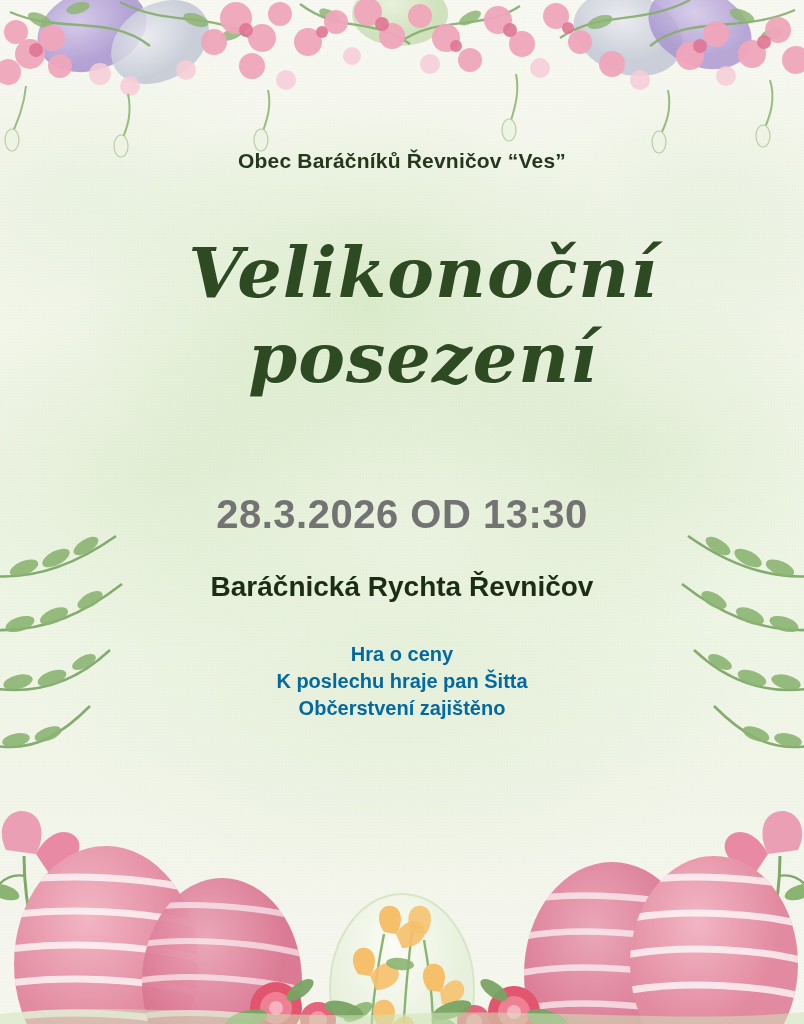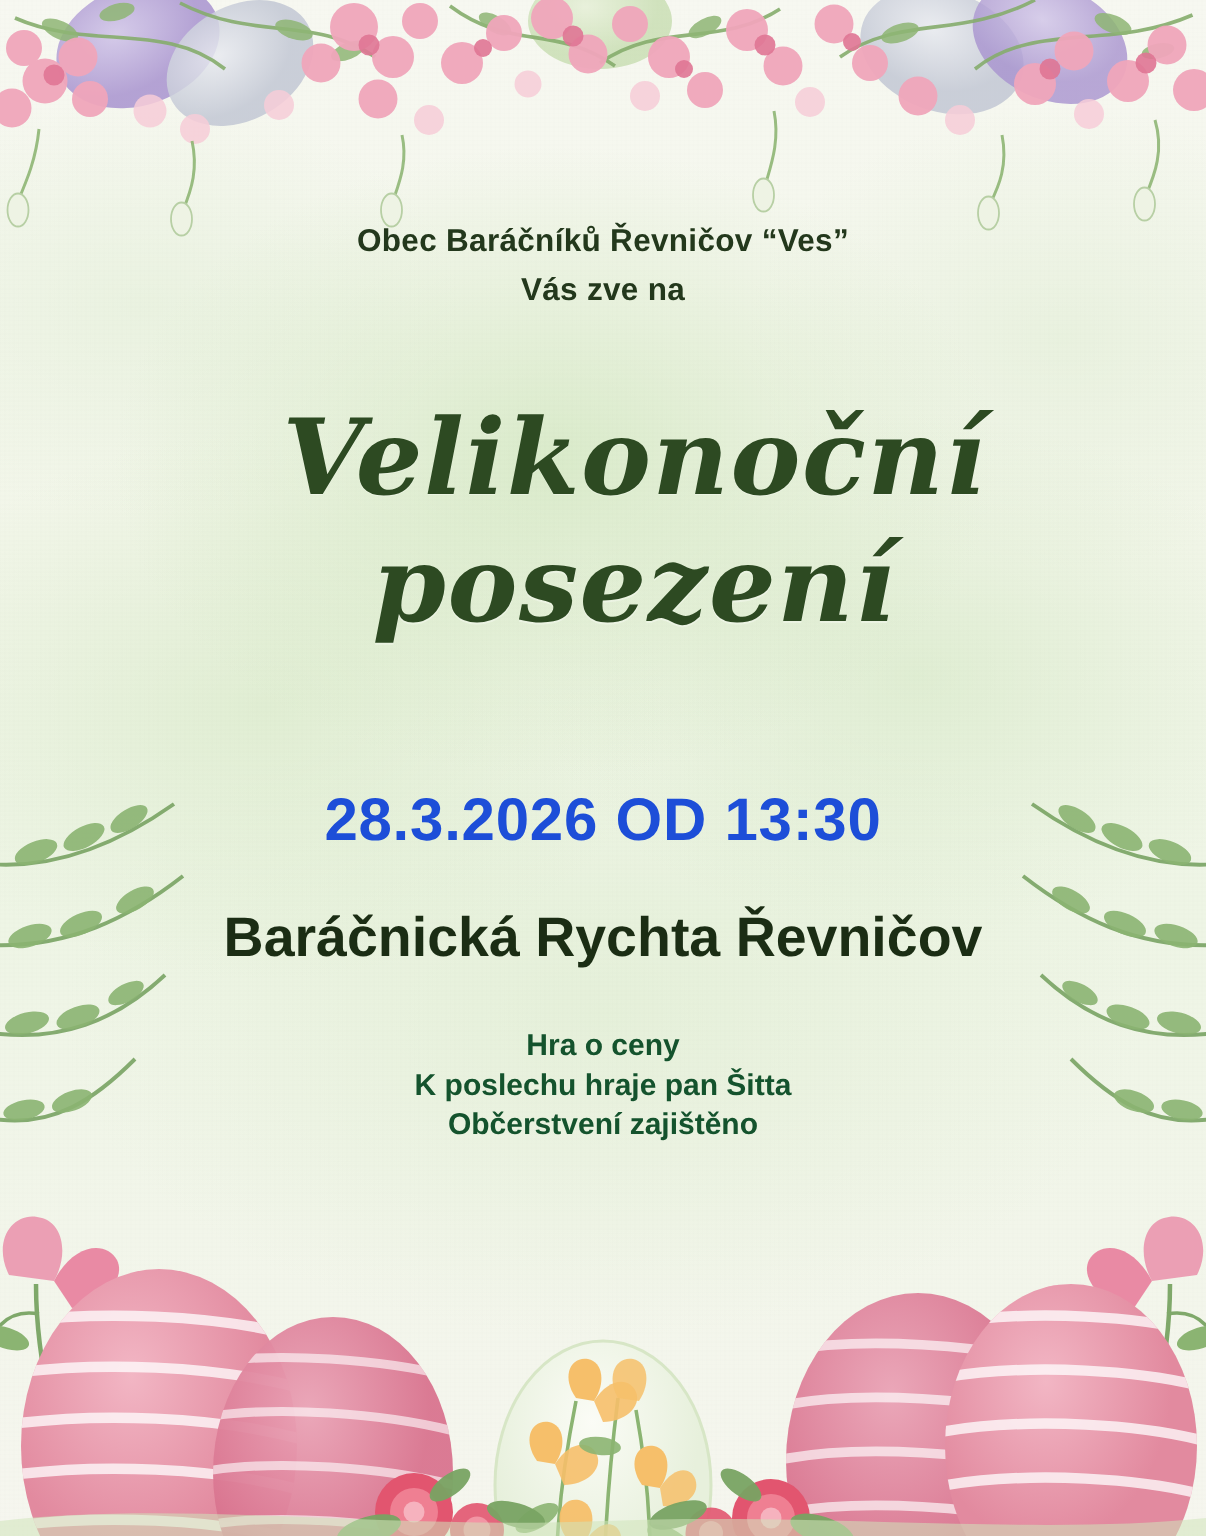--- a/index.html
+++ b/index.html
@@ -79,36 +79,36 @@
     line-height: 1.22;
     letter-spacing: 1px;
     text-shadow: 0 1px 0 rgba(255,255,255,0.35);
     padding-left: 42px;
   }
   .headline .l1 { display: block; }
   .headline .l2 { display: block; margin-top: 6px; }
 
   .date {
     margin-top: 92px;
-    color: #1d4ed8;
+    color: #737373;
     font-size: 40px;
     font-weight: 700;
     letter-spacing: 0.5px;
     text-align: center;
   }
   .venue {
     margin-top: 34px;
     color: #1b2d14;
-    font-size: 37px;
+    font-size: 28px;
     font-weight: 700;
     text-align: center;
   }
   .details {
     margin-top: 38px;
-    color: #14532d;
+    color: #0369a1;
     font-size: 20px;
     font-weight: 700;
     line-height: 1.34;
     text-align: center;
   }
 </style>
 </head>
 <body>
 
 <div id="poster">
@@ -416,21 +416,20 @@
       </g>
 
       <path d="M0,200 C120,186 260,206 402,200 C544,194 690,210 804,198 L804,210 L0,210 Z" fill="#cfe3ba" opacity=".55"></path>
     </svg>
   </div>
 
   <div class="content">
 
     <div class="invite">
       <div>Obec Baráčníků Řevničov “Ves”</div>
-      <div>Vás zve na</div>
     </div>
 
     <div class="headline">
       <span class="l1">Velikonoční posezení</span>
     </div>
 
     <div class="date">28.3.2026 OD 13:30</div>
 
     <div class="venue">Baráčnická Rychta Řevničov</div>
 

